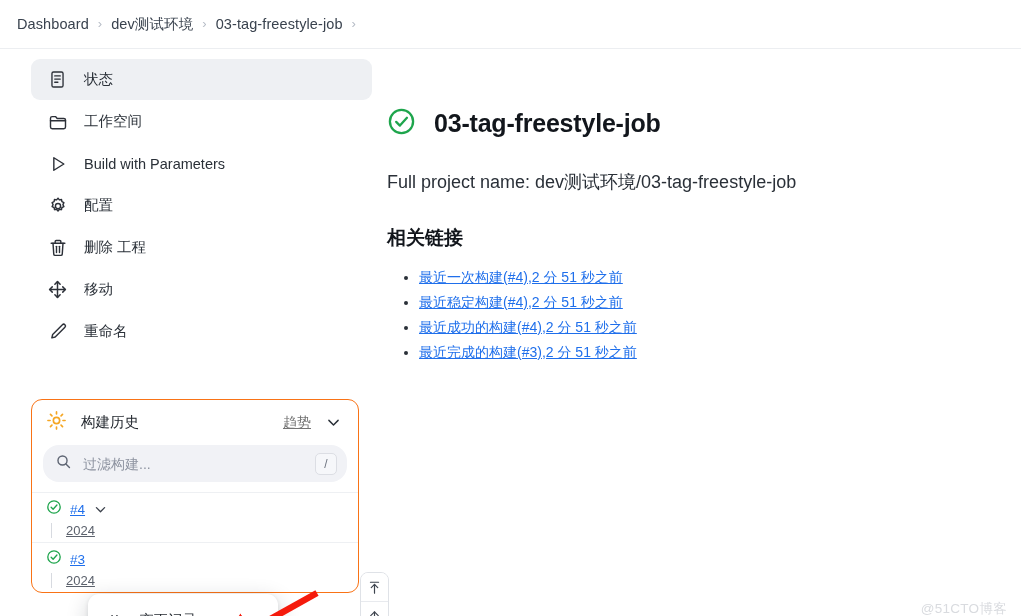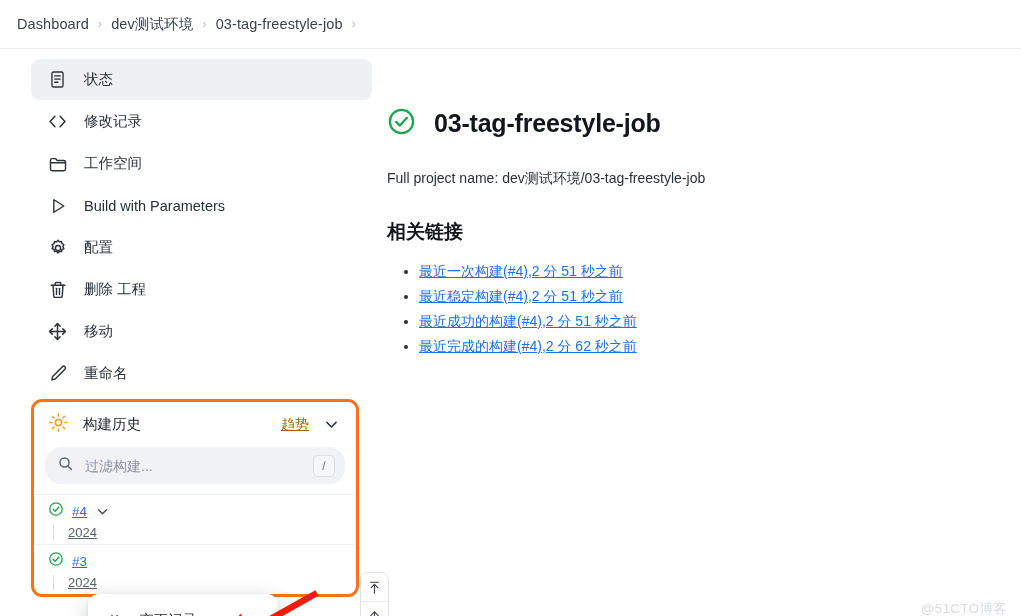--- a/index.html
+++ b/index.html
@@ -77,39 +77,39 @@
   }
   .nav-icon svg { display: block; }
 
   
   .bh-card {
     position: absolute;
     left: 12px;
     top: 350px;
     width: 328px;
     background: #fff;
-    border: 3px solid #f97316;
+    border: 1px solid #f97316;
     border-radius: 11px;
     overflow: hidden;
   }
   .bh-head {
     height: 45px;
     display: flex;
     align-items: center;
     padding: 0 16px 0 14px;
     gap: 14px;
   }
   .bh-title {
     font-size: 14.5px;
     color: #23282f;
     flex: 1;
   }
   .bh-trend {
     font-size: 14px;
-    color: #a16207;
+    color: #737373;
     text-decoration: underline;
     cursor: pointer;
   }
   .bh-chevron {
     color: #2a3038;
     display: flex;
     align-items: center;
     cursor: pointer;
   }
   .sun-icon { color: #f5a623; flex: none; }
@@ -244,21 +244,21 @@
   }
   .job-title {
     font-size: 25px;
     font-weight: bold;
     color: #12161c;
     letter-spacing: -.2px;
   }
   .check-big { flex: none; }
   .full-name {
     margin-top: 30px;
-    font-size: 14px;
+    font-size: 18px;
     color: #2a3038;
   }
   .links-head {
     margin-top: 31px;
     font-size: 19px;
     font-weight: bold;
     color: #12161c;
   }
   ul.links {
     margin: 18px 0 0 32px;
@@ -321,29 +321,20 @@
         <svg width="19" height="19" viewBox="0 0 24 24" fill="none" stroke="currentColor" stroke-width="1.7" stroke-linecap="round" stroke-linejoin="round">
           <rect x="5" y="2.5" width="14" height="19" rx="2"></rect>
             <line x1="8.5" y1="7.5" x2="15.5" y2="7.5"></line>
             <line x1="8.5" y1="11.5" x2="15.5" y2="11.5"></line>
             <line x1="8.5" y1="15.5" x2="12.5" y2="15.5"></line>
         </svg>
       </span>
       <span class="nav-label">状态</span>
     </div>
 
-    <div class="nav-item">
-      <span class="nav-icon">
-        <svg width="21" height="21" viewBox="0 0 24 24" fill="none" stroke="currentColor" stroke-width="1.7" stroke-linecap="round" stroke-linejoin="round">
-          <polyline points="9,6 3.5,12 9,18"></polyline>
-            <polyline points="15,6 20.5,12 15,18"></polyline>
-        </svg>
-      </span>
-      <span class="nav-label">修改记录</span>
-    </div>
 
     <div class="nav-item">
       <span class="nav-icon">
         <svg width="20" height="20" viewBox="0 0 24 24" fill="none" stroke="currentColor" stroke-width="1.7" stroke-linecap="round" stroke-linejoin="round">
           <path d="M3 7.5a2 2 0 0 1 2-2h4l2 2.2h8a2 2 0 0 1 2 2V18a2 2 0 0 1-2 2H5a2 2 0 0 1-2-2z"></path>
             <line x1="3" y1="10.4" x2="21" y2="10.4"></line>
         </svg>
       </span>
       <span class="nav-label">工作空间</span>
     </div>
@@ -531,19 +522,19 @@
       <li>
         <a>最近一次构建(#4),2 分 51 秒之前</a>
       </li>
       <li>
         <a>最近稳定构建(#4),2 分 51 秒之前</a>
       </li>
       <li>
         <a>最近成功的构建(#4),2 分 51 秒之前</a>
       </li>
       <li>
-        <a>最近完成的构建(#4),2 分 62 秒之前</a>
+        <a>最近完成的构建(#3),2 分 51 秒之前</a>
       </li>
     </ul>
   </div>
 
   <div class="watermark">@51CTO博客</div>
 </div>
 
 </body></html>

